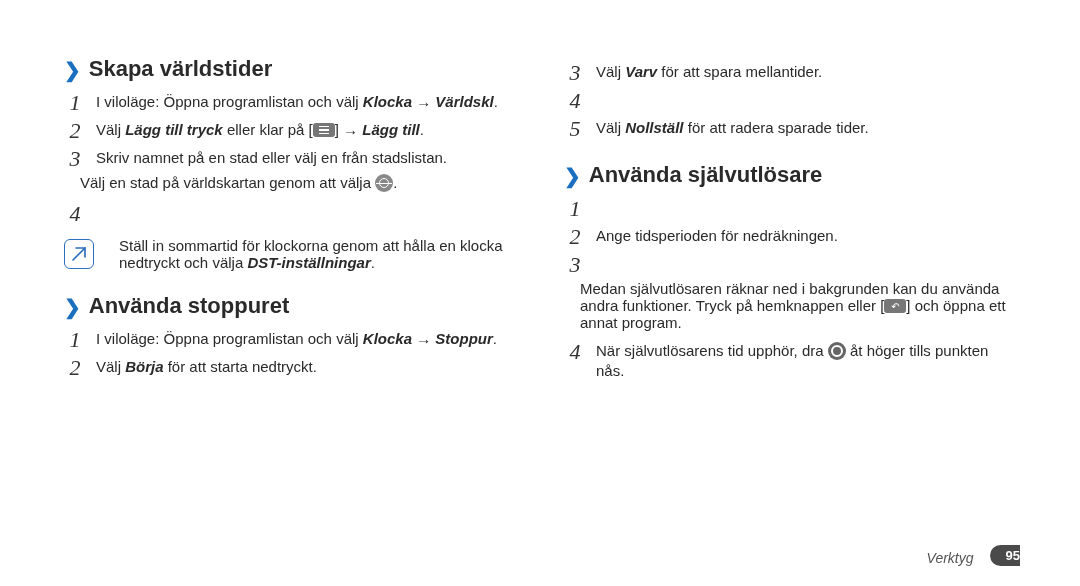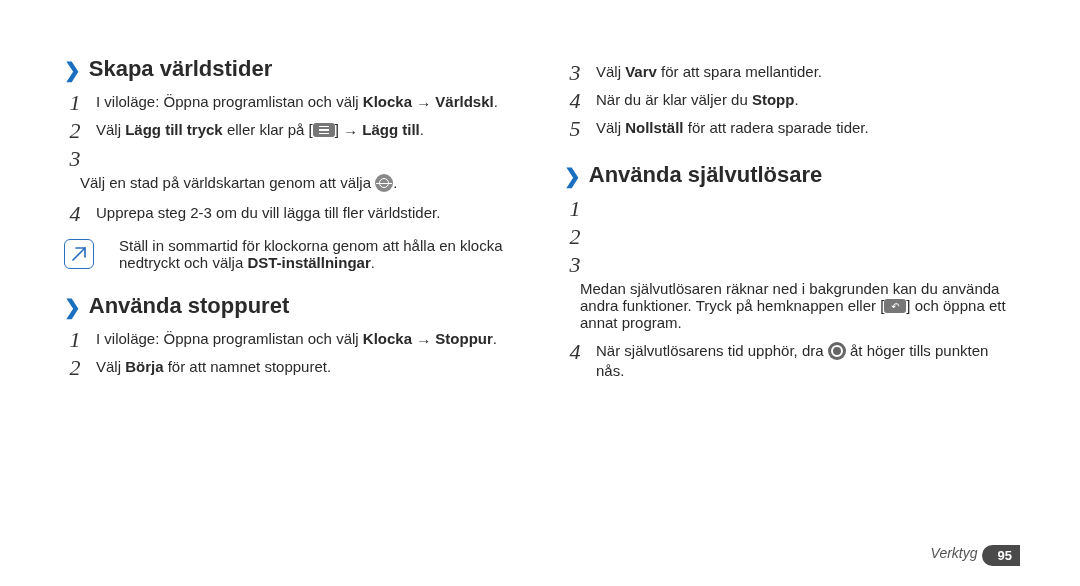--- a/index.html
+++ b/index.html
@@ -135,40 +135,40 @@
   .inline-icon.stop-ring {
     background: #666;
   }
   .inline-icon.stop-ring::after {
     content: "";
     position: absolute;
     width: 8px; height: 8px;
     border: 2px solid #fff;
     border-radius: 50%;
   }
-  strong { font-weight: 700; }
+  strong { font-weight: 700; font-style: italic; }
   .footer {
     position: absolute;
     bottom: 20px;
     right: 60px;
     display: flex;
-    align-items: flex-start;
-    gap: 4px;
+    align-items: flex-end;
+    gap: 16px;
   }
   .footer-label {
     font-size: 14px;
     font-style: italic;
     color: #555;
   }
   .footer-page {
     background: #4a4a4a;
     color: #fff;
     font-size: 13px;
     font-weight: 600;
-    padding: 3px 8px 3px 16px;
+    padding: 3px 0 3px 16px;
     border-top-left-radius: 14px;
     border-bottom-left-radius: 14px;
   }
 </style>
 </head>
 <body>
 
 <div class="page">
   <div class="cols">
 
@@ -191,29 +191,31 @@
                 <span class="bars">
                   <span></span>
                   <span></span>
                   <span></span>
                 </span>
               </span><span>] → </span><strong>Lägg till</strong><span>.</span>
           </span>
         </li>
         <li>
           <span class="num">3</span>
+          <span class="body">
+            <span>Skriv namnet på en stad eller välj en från stadslistan.</span>
+          </span>
         </li>
       </ol>
       <div class="body sub">
         <span>Välj en stad på världskartan genom att välja </span><span class="inline-icon globe"></span><span>.</span>
       </div>
       <ol class="steps">
         <li>
           <span class="num">4</span>
-          <span class="body">Upprepa steg 2-3 om du vill lägga till fler världstider.</span>
         </li>
       </ol>
 
       <div class="note">
         <span class="note-icon">
           <svg viewBox="0 0 24 24" fill="none" stroke="#2b6fbf" stroke-width="2.2" stroke-linecap="round">
             <path d="M4 20 L20 4"></path>
               <path d="M8 4 H20 V16"></path>
           </svg>
         </span>
@@ -229,58 +231,56 @@
       <ol class="steps">
         <li>
           <span class="num">1</span>
           <span class="body">
             <span>I viloläge: Öppna programlistan och välj </span><strong>Klocka</strong><span> → </span><strong>Stoppur</strong><span>.</span>
           </span>
         </li>
         <li>
           <span class="num">2</span>
           <span class="body">
-            <span>Välj </span><strong>Börja</strong><span> för att namnet stoppuret.</span>
+            <span>Välj </span><strong>Börja</strong><span> för att starta nedtryckt.</span>
           </span>
         </li>
       </ol>
     </div>
 
     <div class="col">
       <ol class="steps" style="margin-top:10px;">
         <li>
           <span class="num">3</span>
           <span class="body">
             <span>Välj </span><strong>Varv</strong><span> för att spara mellantider.</span>
           </span>
         </li>
         <li>
           <span class="num">4</span>
-          <span class="body">
-            <span>När du är klar väljer du </span><strong>Stopp</strong><span>.</span>
-          </span>
         </li>
         <li>
           <span class="num">5</span>
           <span class="body">
             <span>Välj </span><strong>Nollställ</strong><span> för att radera sparade tider.</span>
           </span>
         </li>
       </ol>
 
       <h2 class="section-title" style="margin-top:16px;">
         <span class="chevron">❯</span>
         <span>Använda självutlösare</span>
       </h2>
       <ol class="steps">
         <li>
           <span class="num">1</span>
         </li>
         <li>
           <span class="num">2</span>
+          <span class="body">Ange tidsperioden för nedräkningen.</span>
         </li>
         <li>
           <span class="num">3</span>
         </li>
       </ol>
       <div class="body sub">
         <span>Medan självutlösaren räknar ned i bakgrunden kan du använda andra funktioner. Tryck på hemknappen eller [</span><span class="inline-icon return">↶</span><span>] och öppna ett annat program.</span>
       </div>
       <ol class="steps">
         <li>

